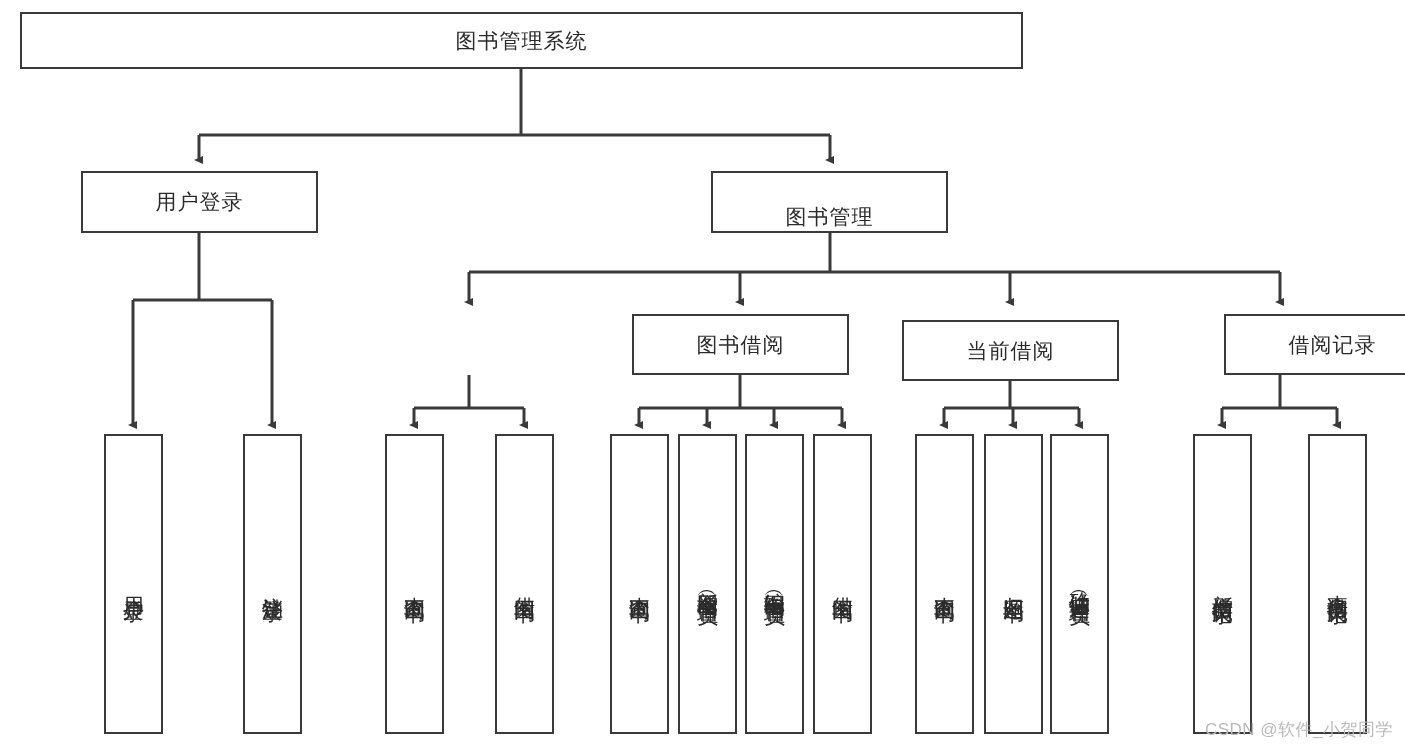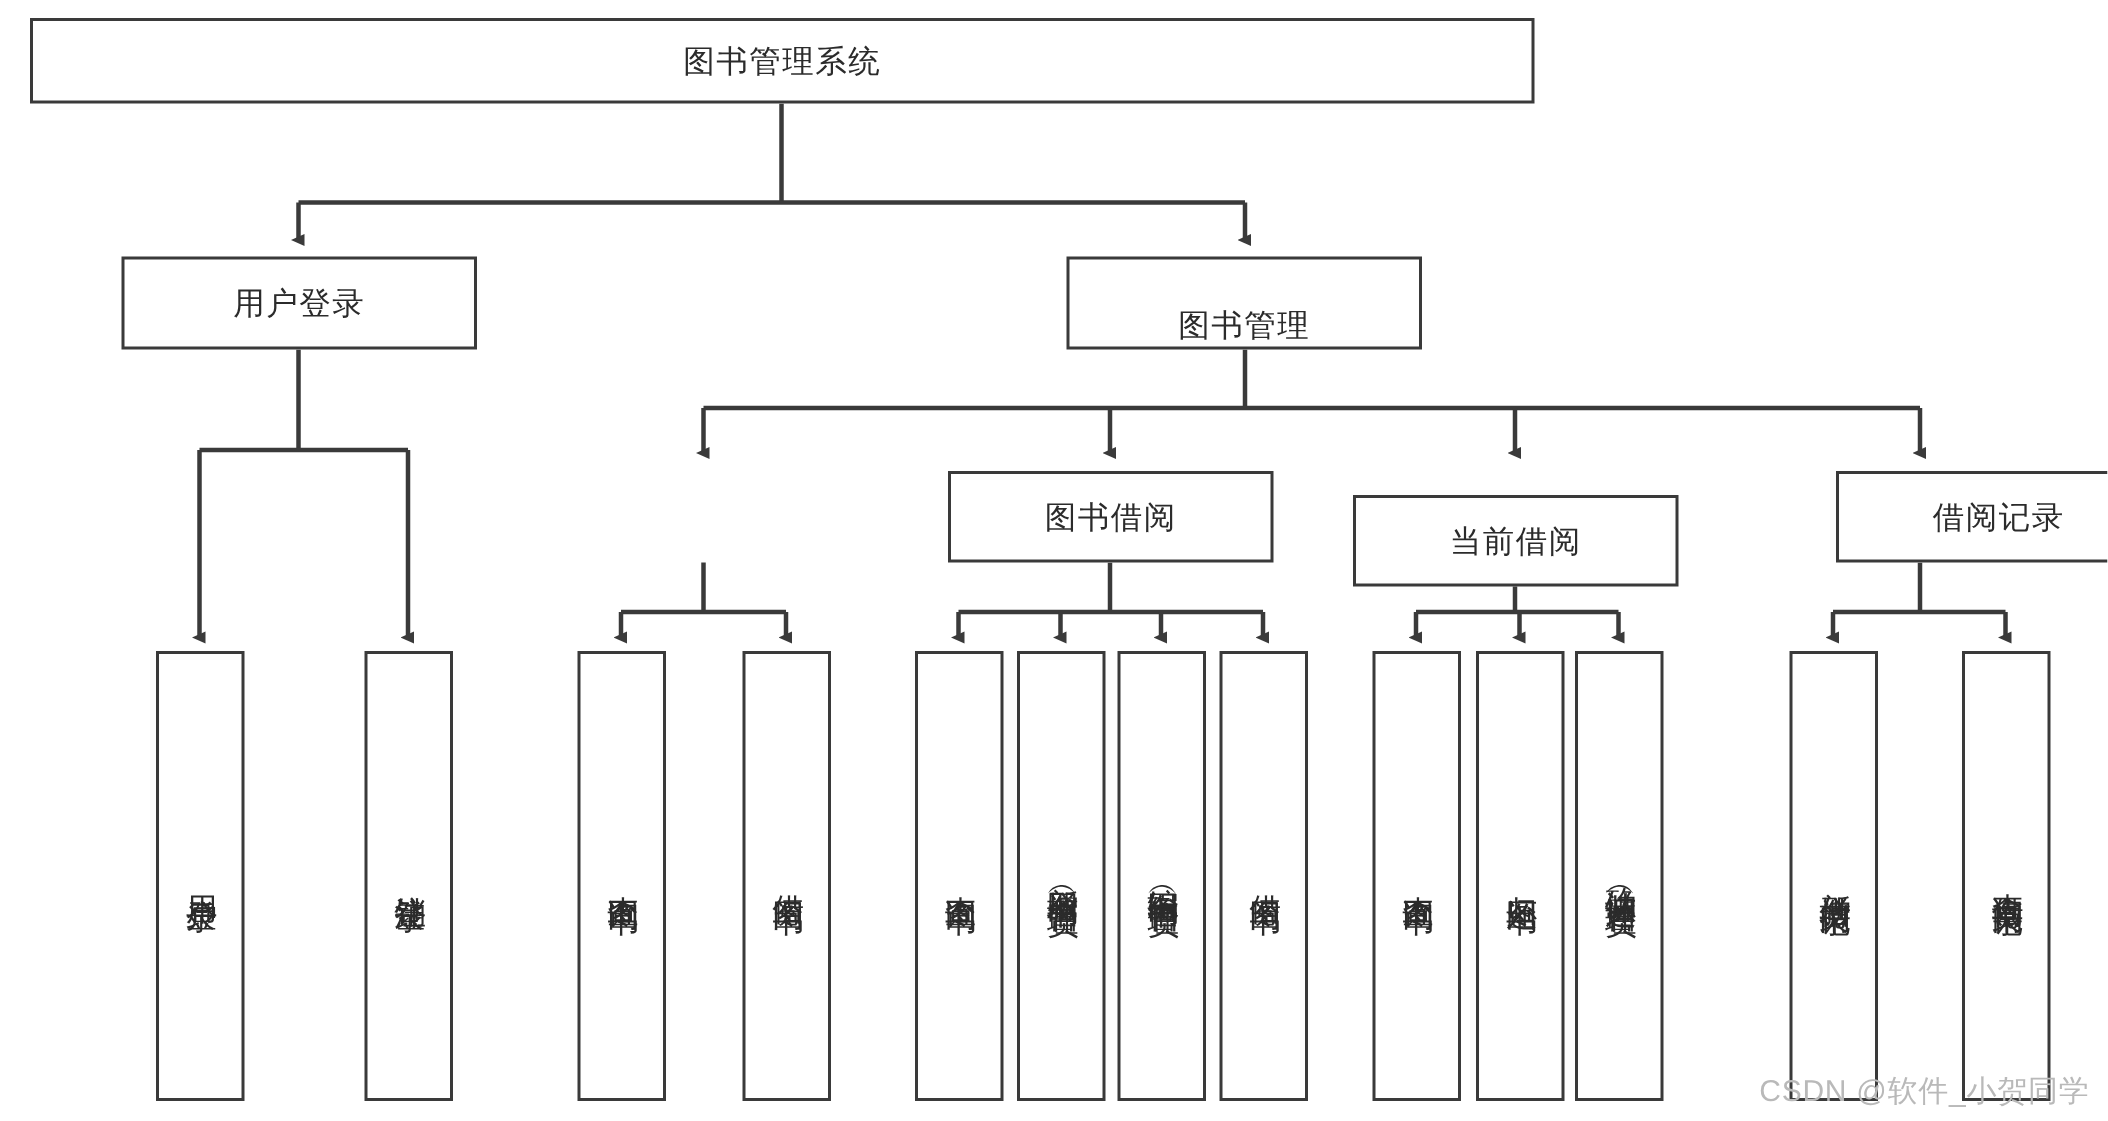--- a/index.html
+++ b/index.html
@@ -54,21 +54,21 @@
     white-space: nowrap;
   }
   .node.vert .label {
     writing-mode: vertical-rl;
     text-orientation: upright;
   }
   #watermark {
     position: absolute;
     right: 12px;
     bottom: 6px;
-    font-size: 20px;
+    font-size: 17px;
     color: #b9b9b9;
     letter-spacing: 0.5px;
     white-space: nowrap;
     pointer-events: none;
   }
 </style>
 </head>
 <body>
 
 <div id="diagram-root">
@@ -130,21 +130,21 @@
   <div class="node horiz" style="left:81px; top:171px; width:237px; height:62px;">
     <span class="label">用户登录</span>
   </div>
   <div class="node horiz" style="left:711px; top:171px; width:237px; height:62px;align-items:flex-end;">
     <span class="label">图书管理</span>
   </div>
 
   <div class="node horiz" style="left:632px; top:314px; width:217px; height:61px;">
     <span class="label">图书借阅</span>
   </div>
-  <div class="node horiz" style="left:902px; top:330px; width:217px; height:61px;">
+  <div class="node horiz" style="left:902px; top:320px; width:217px; height:61px;">
     <span class="label">当前借阅</span>
   </div>
   <div class="node horiz" style="left:1224px; top:314px; width:217px; height:61px;">
     <span class="label">借阅记录</span>
   </div>
 
   <div class="node vert" style="left:104px; top:434px; width:59px; height:300px;">
     <span class="label">用户登录</span>
   </div>
   <div class="node vert" style="left:243px; top:434px; width:59px; height:300px;">

